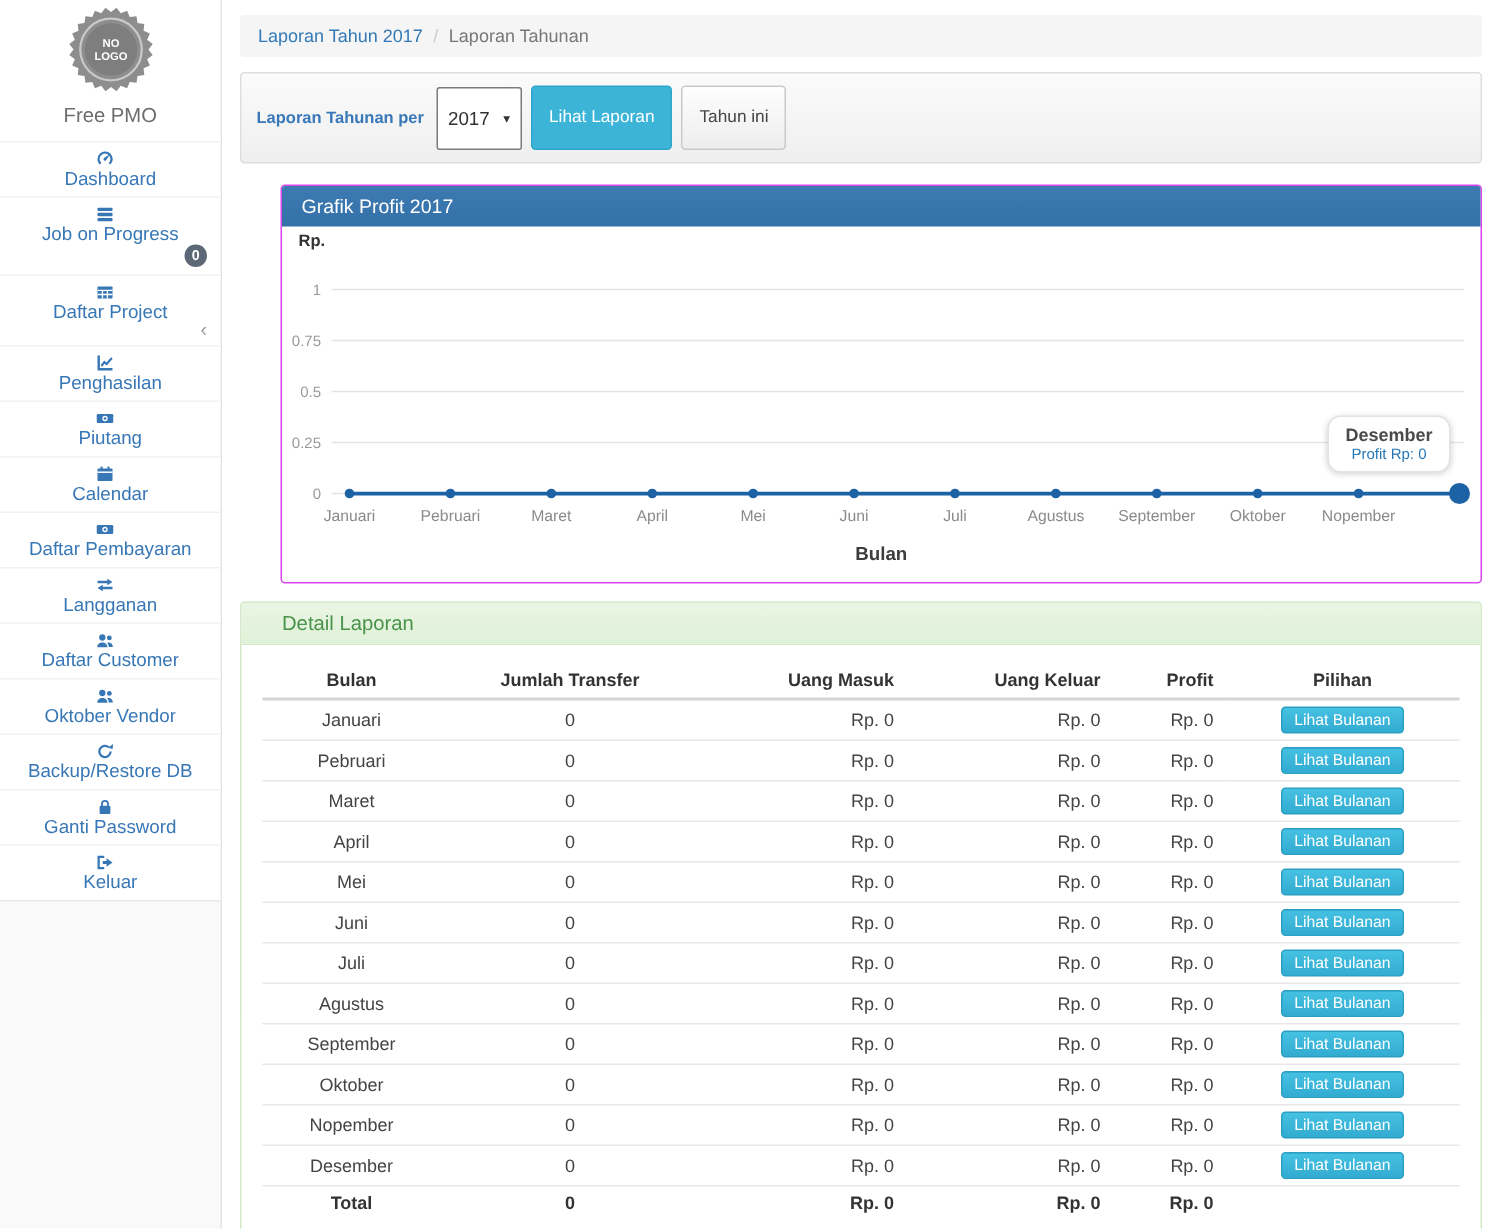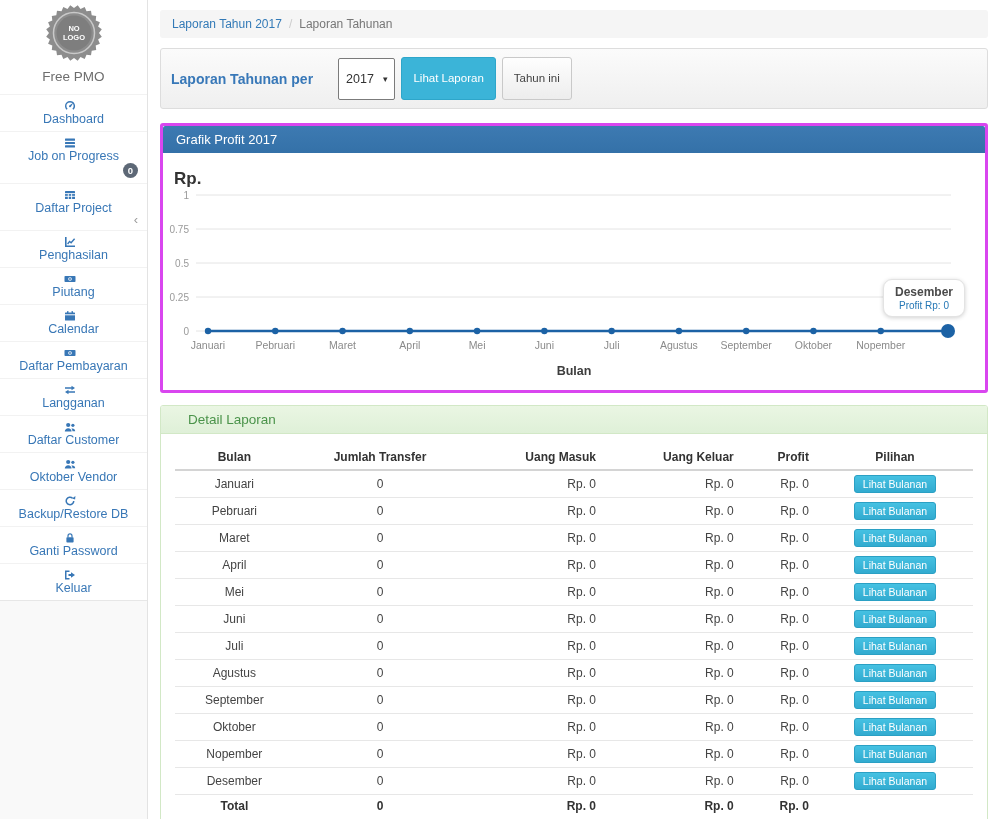--- a/index.html
+++ b/index.html
@@ -24,40 +24,40 @@
 
   
   .main { flex:1; min-width:0; padding:10px 12px 0 12px; background:#fff; }
   .breadcrumb { background:#f5f5f5; border-radius:3px; padding:7px 12px; font-size:12px;
     color:#777; margin-bottom:10px; }
   .breadcrumb a { color:#337ab7; text-decoration:none; cursor:pointer; }
   .breadcrumb .sep { color:#ccc; margin:0 7px; }
 
   .filter-bar { background:linear-gradient(#fbfbfb,#efefef); border:1px solid #ddd; border-radius:3px;
     padding:8px 10px; display:flex; align-items:center; margin-bottom:14px; }
-  .filter-label { color:#3878b8; font-weight:bold; font-size:14px; margin-right:25px; }
+  .filter-label { color:#3878b8; font-weight:bold; font-size:11px; margin-right:8px; }
   .year-select { display:inline-flex; align-items:center; background:#fff; border:1px solid #7b7b7b;
     border-radius:2px; padding:20px 7px; font-size:12.5px; color:#333; height:25px; margin-right:6px; cursor:pointer; }
   .year-select::after { content:"▾"; font-size:9px; color:#333; margin-left:9px; }
   .btn { border-radius:3px; font-size:11.5px; padding:14px 11px; cursor:pointer;
     font-family:inherit; line-height:13px; }
   .btn-info { background:#3bb4d8; border:1px solid #2ea6ca; color:#fff; margin-right:6px; }
   .btn-default { background:linear-gradient(#fefefe,#ededed); border:1px solid #c9c9c9; color:#444; }
 
   .panel { border-radius:3px; margin-bottom:12px; background:#fff; }
-  .panel-primary { border:3px solid #d946ef; }
+  .panel-primary { border:1px solid #d946ef;margin-left:27px; }
   .panel-primary .head { background:linear-gradient(#3d7ab2,#3471a8); color:#fff;
     padding:6px 13px; font-size:13px; line-height:15px; border-radius:2px 2px 0 0; }
   .panel-success { border:1px solid #d2e8c6; }
   .panel-success .head { background:linear-gradient(#eaf6e3,#dff0d8); color:#4a934a;
     padding:6px 27px; font-size:13.5px; line-height:15px; border-bottom:1px solid #d2e8c6; border-radius:2px 2px 0 0; }
 
   
   .chart-body { position:relative; height:237px; }
-  .y-title { position:absolute; top:16px; left:11px; font-weight:bold; font-size:17px; color:#333; }
+  .y-title { position:absolute; top:4px; left:11px; font-weight:bold; font-size:11px; color:#333; }
   .chart-svg { position:absolute; top:26px; left:0; }
   .x-title { position:absolute; top:211px; left:0; width:100%; text-align:center;
     font-weight:bold; font-size:12.5px; color:#3d3d3d; }
   .chart-tooltip { position:absolute; top:126px; right:20px; background:#fff; border:1px solid #e3e3e3;
     border-radius:9px; box-shadow:0 1px 4px rgba(0,0,0,0.18); padding:5px 11px; text-align:center; }
   .tt-title { font-weight:bold; font-size:12px; color:#4a4a4a; }
   .tt-value { font-size:10px; color:#2577b5; margin-top:1px; }
 
   
   .table-wrap { padding:12px 14px 14px; }

